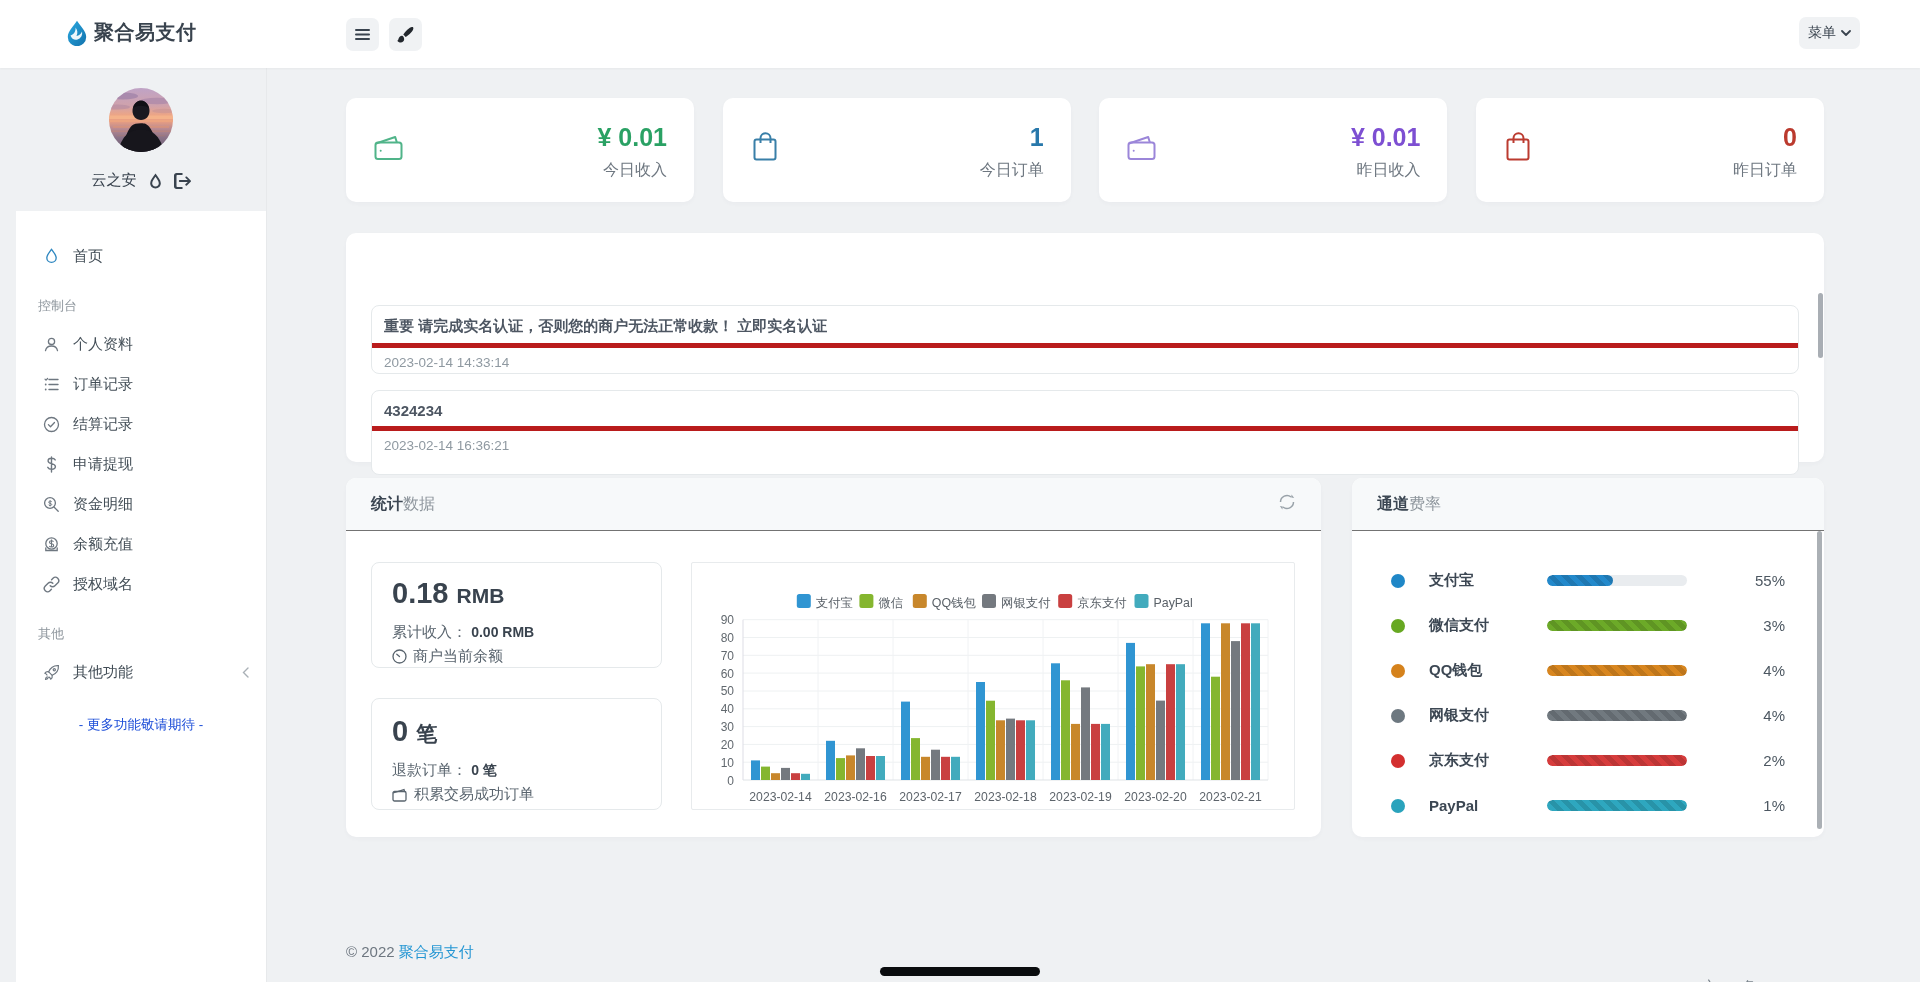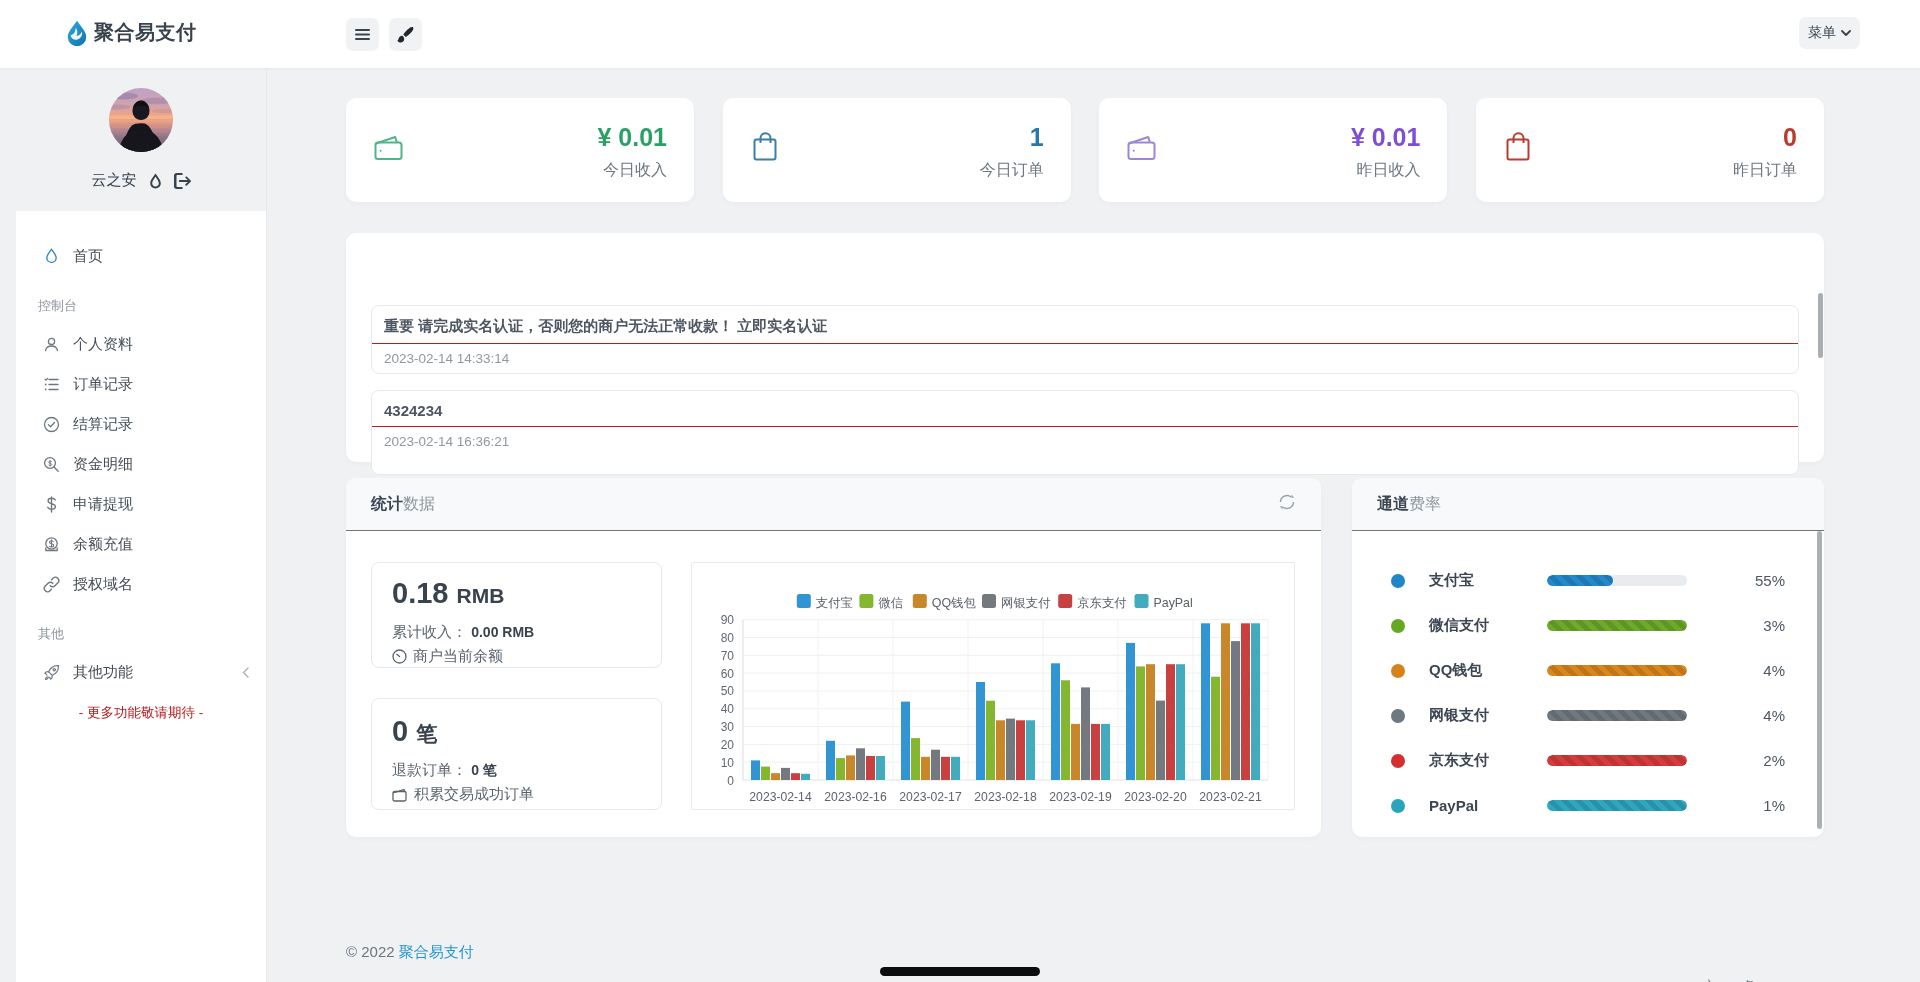--- a/index.html
+++ b/index.html
@@ -17,35 +17,35 @@
 
 .sidebar { position:absolute; left:16px; top:68px; width:250px; height:914px; background:#fff; z-index:20; box-shadow:1px 0 0 rgba(0,0,0,.03); }
 .profile { height:143px; background:#eff1f3; text-align:center; position:relative; }
 .avatar { position:absolute; left:93px; top:20px; width:64px; height:64px; border-radius:50%; overflow:hidden; }
 .uname { position:absolute; left:0; top:103px; width:250px; display:flex; align-items:center; justify-content:center; gap:11px; font-size:15px; color:#39434e; }
 .menu { padding-top:25px; }
 .mi { height:40px; display:flex; align-items:center; padding-left:27px; font-size:15px; color:#434e57; position:relative; }
 .mi .ic { width:17px; height:17px; margin-right:13px; flex:0 0 17px; }
 .mlabel { height:48px; display:flex; align-items:flex-end; padding-left:22px; padding-bottom:9px; font-size:13px; color:#8d959c; }
 
-.more { margin-top:12px; text-align:center; font-size:13.5px; color:#b91c1c; }
+.more { margin-top:24px; text-align:center; font-size:13.5px; color:#1d4ed8; }
 
 .content { position:absolute; left:250px; top:68px; width:1670px; height:914px; }
 .card { background:#fff; border-radius:10px; box-shadow:0 2px 4px rgba(60,70,80,.03); position:absolute; }
 
 .stat { width:348px; height:104px; top:30px; }
 .stat .sic { position:absolute; left:26px; top:33px; }
 .stat .val { position:absolute; right:27px; top:25px; font-size:25px; font-weight:bold; }
 .stat .lbl { position:absolute; right:27px; top:62px; font-size:16px; color:#6e7780; }
 
 .notice { left:96px; top:165px; width:1478px; height:229px; }
 .chead { height:60px; background:#f7f9fa; border-bottom:1px solid #eceeef; border-radius:10px 10px 0 0; display:flex; align-items:center; padding-left:25px; font-size:16px; }
 .chead b { color:#39434e; font-weight:bold; }
 .nbox { position:absolute; left:25px; width:1428px; border:1px solid #e5e9eb; border-radius:8px; background:#fff; }
-.nbox .nt { padding:11px 12px 7px; font-size:15px; font-weight:bold; color:#4d5662; border-bottom:1px solid #b91c1c; }
+.nbox .nt { padding:11px 12px 7px; font-size:15px; font-weight:bold; color:#4d5662; border-bottom:5px solid #b91c1c; }
 .nbox .nd { padding:7px 12px 9px; font-size:13.5px; color:#8f99a1; }
 .nscroll { position:absolute; right:1px; top:60px; width:5px; height:65px; background:#a9aeb4; border-radius:3px; }
 
 .statcard { left:96px; top:410px; width:975px; height:359px; }
 .feecard { left:1102px; top:410px; width:472px; height:359px; }
 .chead2 { height:53px; background:#f7f9fa; border-bottom:1px solid #737373; border-radius:10px 10px 0 0; display:flex; align-items:center; padding:0 25px; font-size:16px; }
 .refresh { margin-left:auto; }
 .lbox { position:absolute; left:25px; width:291px; border:1px solid #e5e9eb; border-radius:8px; }
 .lbox .big { font-size:29px; font-weight:bold; color:#39434e; }
 .lbox .big small { font-size:21px; }
@@ -163,29 +163,29 @@
             <circle cx="2.7" cy="13.5" r=".9" fill="#6e7780" stroke="none"></circle>
           </g>
         </svg>订单记录</div>
     <div class="mi"><svg class="ic" viewBox="0 0 17 17">
           <g fill="none" stroke="#6e7780" stroke-width="1.3">
             <circle cx="8.5" cy="8.5" r="7"></circle>
             <path d="M5.4 8.6l2.1 2.1 4-4.2" stroke-linecap="round" stroke-linejoin="round"></path>
           </g>
         </svg>结算记录</div>
     <div class="mi"><svg class="ic" viewBox="0 0 17 17">
+          <path d="M8.5 1v15M12.2 3.9c-.6-1-1.9-1.6-3.6-1.6-2 0-3.5 1-3.5 2.6 0 3.6 7.3 1.9 7.3 5.6 0 1.6-1.6 2.7-3.8 2.7-1.8 0-3.2-.8-3.8-1.9" fill="none" stroke="#6e7780" stroke-width="1.4" stroke-linecap="round"></path>
+        </svg>申请提现</div>
+    <div class="mi"><svg class="ic" viewBox="0 0 17 17">
           <g fill="none" stroke="#6e7780" stroke-width="1.3">
             <circle cx="7" cy="7" r="5.4"></circle>
             <path d="M11.2 11.2l4 4" stroke-linecap="round"></path>
             <path d="M5.5 8.7c.3.7 1 .9 1.7.9.9 0 1.5-.5 1.5-1.1 0-1.5-3-.8-3-2.3 0-.6.6-1.1 1.5-1.1.7 0 1.3.2 1.6.8M7.1 4.3v6.0" stroke-width="1"></path>
           </g>
         </svg>资金明细</div>
-    <div class="mi"><svg class="ic" viewBox="0 0 17 17">
-          <path d="M8.5 1v15M12.2 3.9c-.6-1-1.9-1.6-3.6-1.6-2 0-3.5 1-3.5 2.6 0 3.6 7.3 1.9 7.3 5.6 0 1.6-1.6 2.7-3.8 2.7-1.8 0-3.2-.8-3.8-1.9" fill="none" stroke="#6e7780" stroke-width="1.4" stroke-linecap="round"></path>
-        </svg>申请提现</div>
     <div class="mi"><svg class="ic" viewBox="0 0 17 17">
           <g fill="none" stroke="#6e7780" stroke-width="1.3">
             <circle cx="8.5" cy="7.5" r="5.7"></circle>
             <path d="M10.5 5.7c-.4-.6-1.1-1-2-1-1.2 0-2.1.6-2.1 1.5 0 2.1 4.3 1.1 4.3 3.2 0 .9-1 1.6-2.2 1.6-1 0-1.9-.5-2.2-1.1M8.5 3.6v7.8" stroke-width="1.1"></path>
             <path d="M2.8 11.9v2.6h11.4v-2.6" stroke-linecap="round"></path>
           </g>
         </svg>余额充值</div>
     <div class="mi"><svg class="ic" viewBox="0 0 17 17">
           <g fill="none" stroke="#6e7780" stroke-width="1.4" stroke-linecap="round">
             <path d="M7.2 9.8a3.3 3.3 0 0 0 4.7 0l2.8-2.8a3.3 3.3 0 0 0-4.7-4.7l-1.4 1.4"></path>

